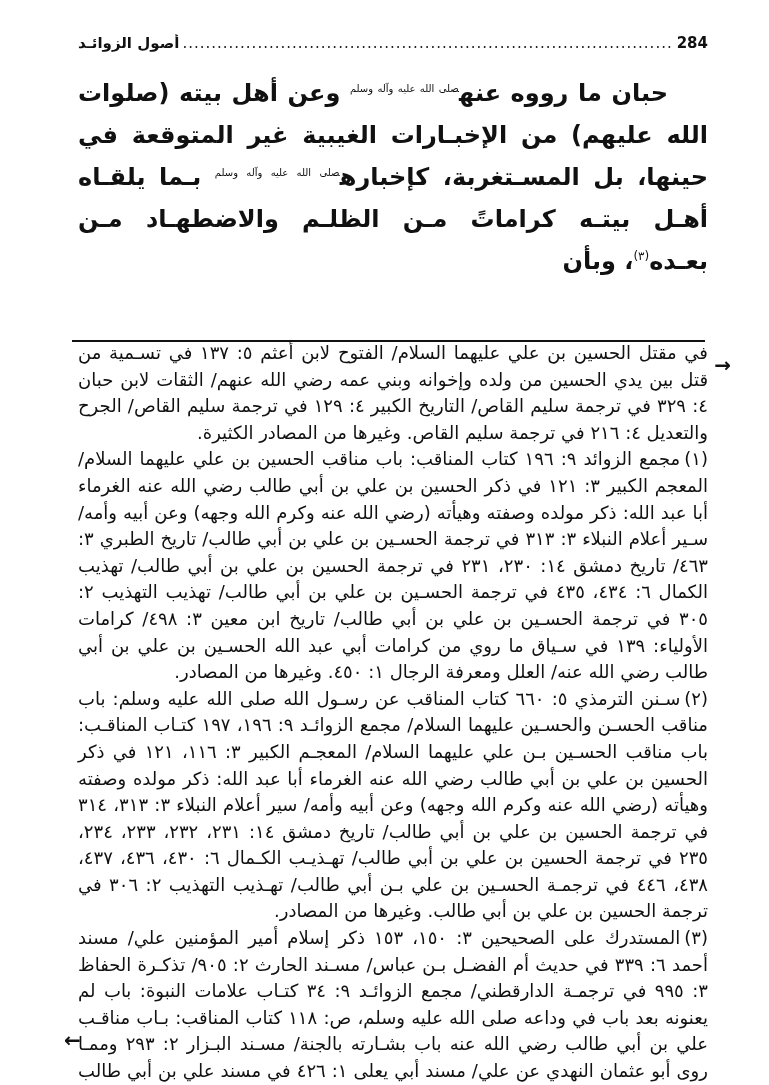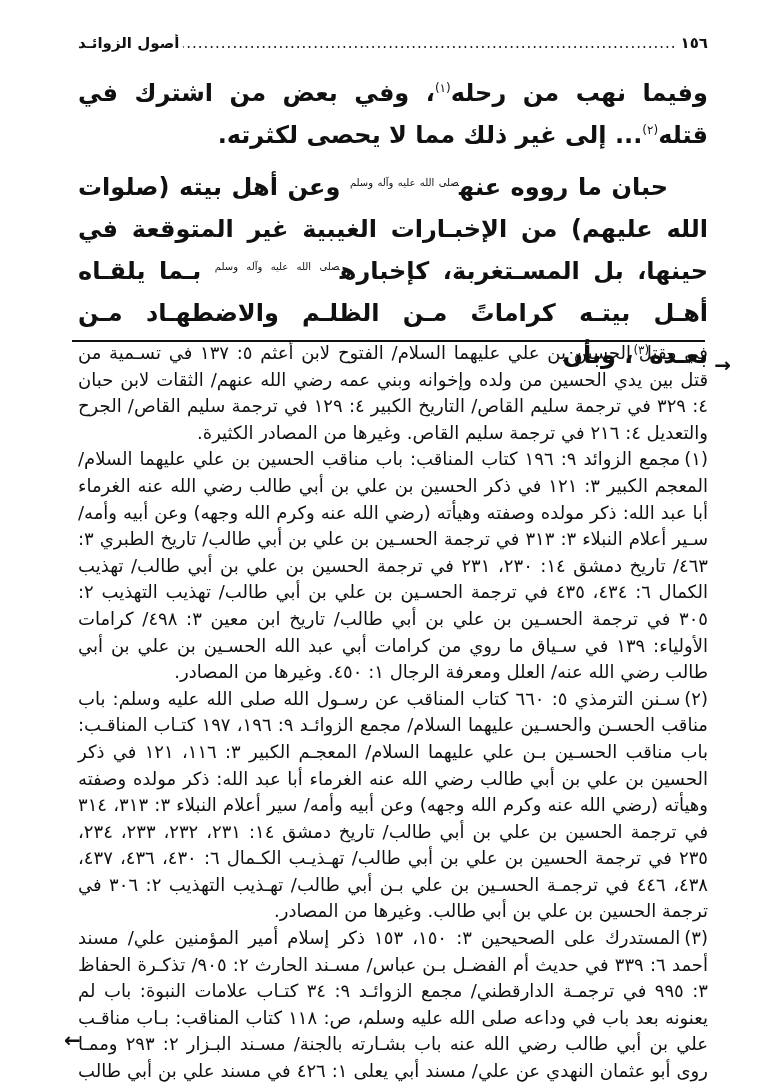--- a/index.html
+++ b/index.html
@@ -119,29 +119,26 @@
       top: 1030px;
       left: 64px;
     }
   </style>
 </head>
 <body>
 
 <div class="page">
 
   <div class="running-header">
-    <span>١٥٦</span>
+    <span>284</span>
     <span class="leader">..................................................................................................................</span>
     <span>أصول الزوائـد</span>
   </div>
 
   <div class="main-text">
-    <p>
-      <span>وفيما نهب من رحله</span><sup class="fn-ref">(١)</sup><span>، وفي بعض من اشترك في قتله</span><sup class="fn-ref">(٢)</sup><span>... إلى غير ذلك مما لا يحصى لكثرته.</span>
-    </p>
     <p class="indent">
       <span>حبان ما رووه عنه</span><span class="honorific">صلى الله عليه وآله وسلم</span><span> وعن أهل بيته (صلوات الله عليهم) من الإخبـارات الغيبية غير المتوقعة في حينها، بل المسـتغربة، كإخباره</span><span class="honorific">صلى الله عليه وآله وسلم</span><span> بـما يلقـاه أهـل بيتـه كراماتً مـن الظلـم والاضطهـاد مـن بعـده</span><sup class="fn-ref">(٣)</sup><span>، وبأن</span>
     </p>
   </div>
 
   <div class="separator"></div>
 
   <div class="footnotes">
     <p class="footnote cont body-indent">
       <span>في مقتل الحسين بن علي عليهما السلام/ الفتوح لابن أعثم ٥: ١٣٧ في تسـمية من قتل بين يدي الحسين من ولده وإخوانه وبني عمه رضي الله عنهم/ الثقات لابن حبان ٤: ٣٢٩ في ترجمة سليم القاص/ التاريخ الكبير ٤: ١٢٩ في ترجمة سليم القاص/ الجرح والتعديل ٤: ٢١٦ في ترجمة سليم القاص. وغيرها من المصادر الكثيرة.</span>

